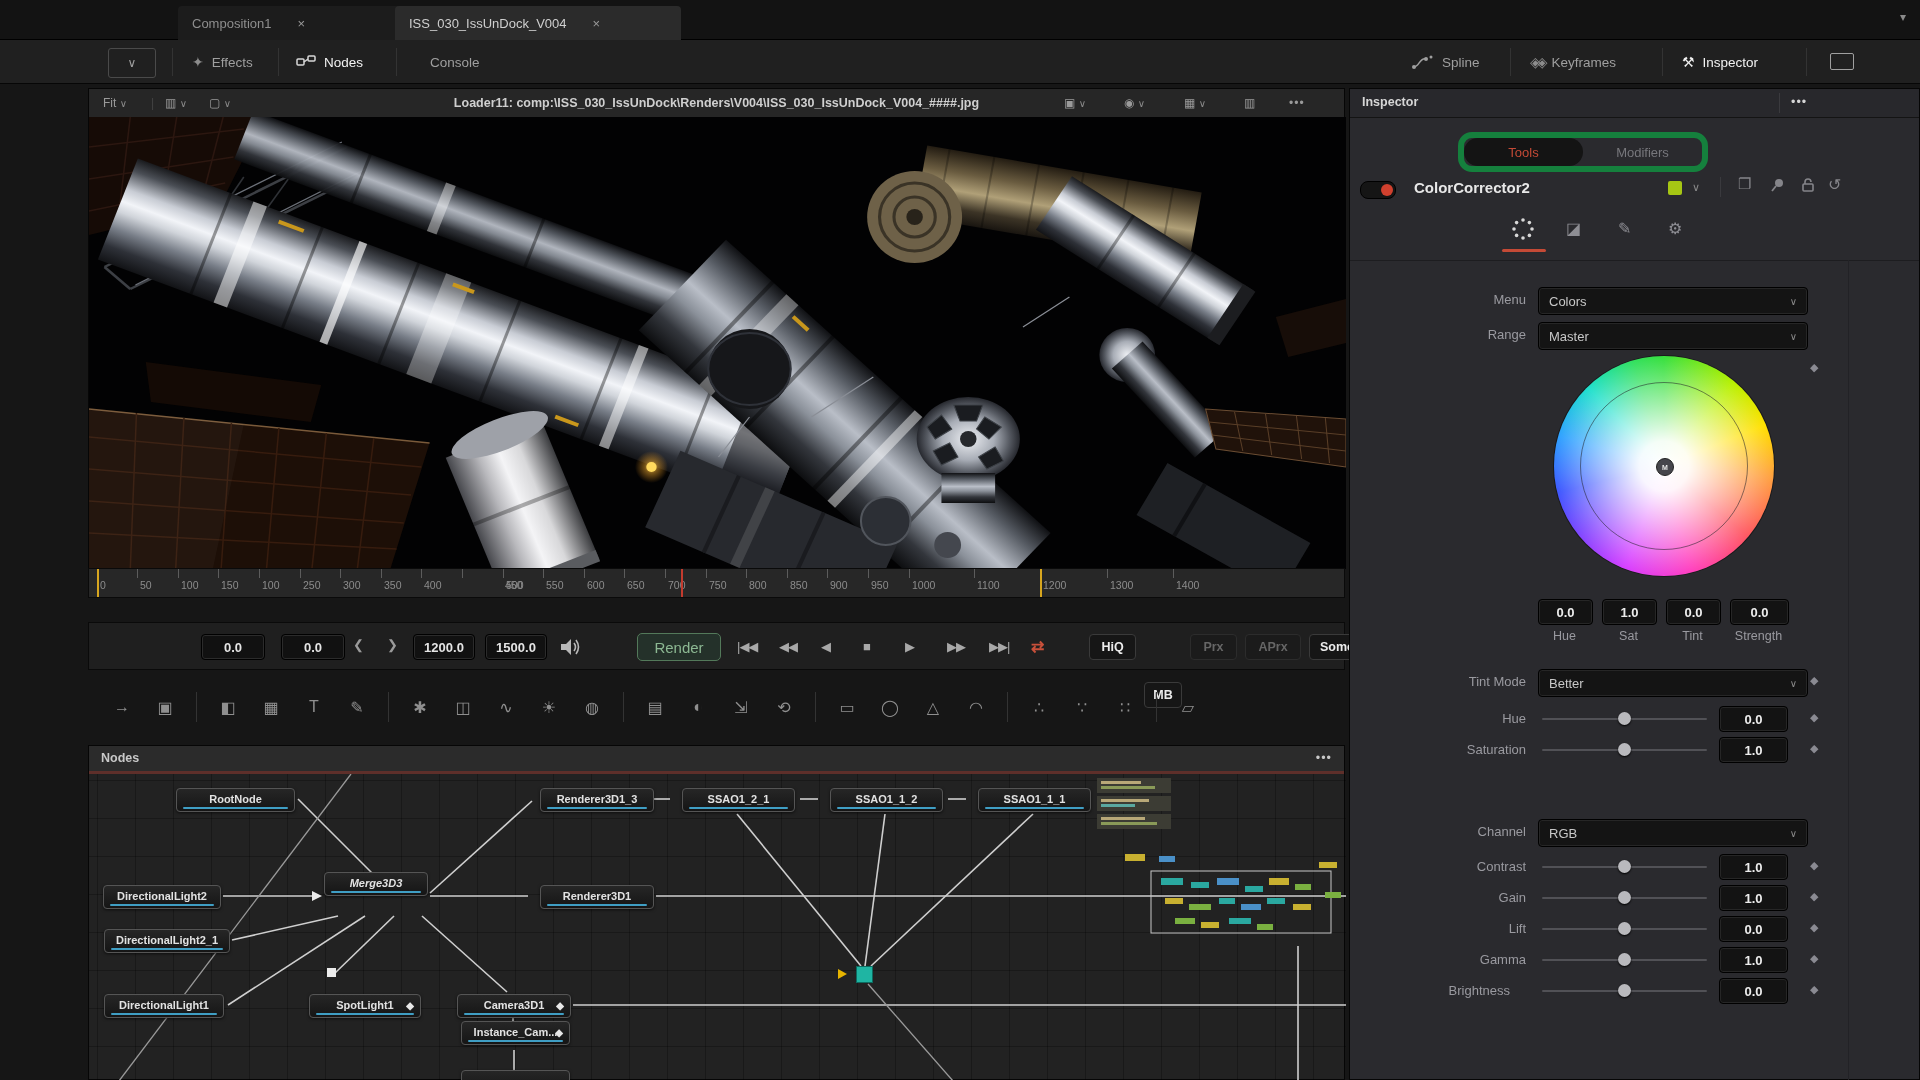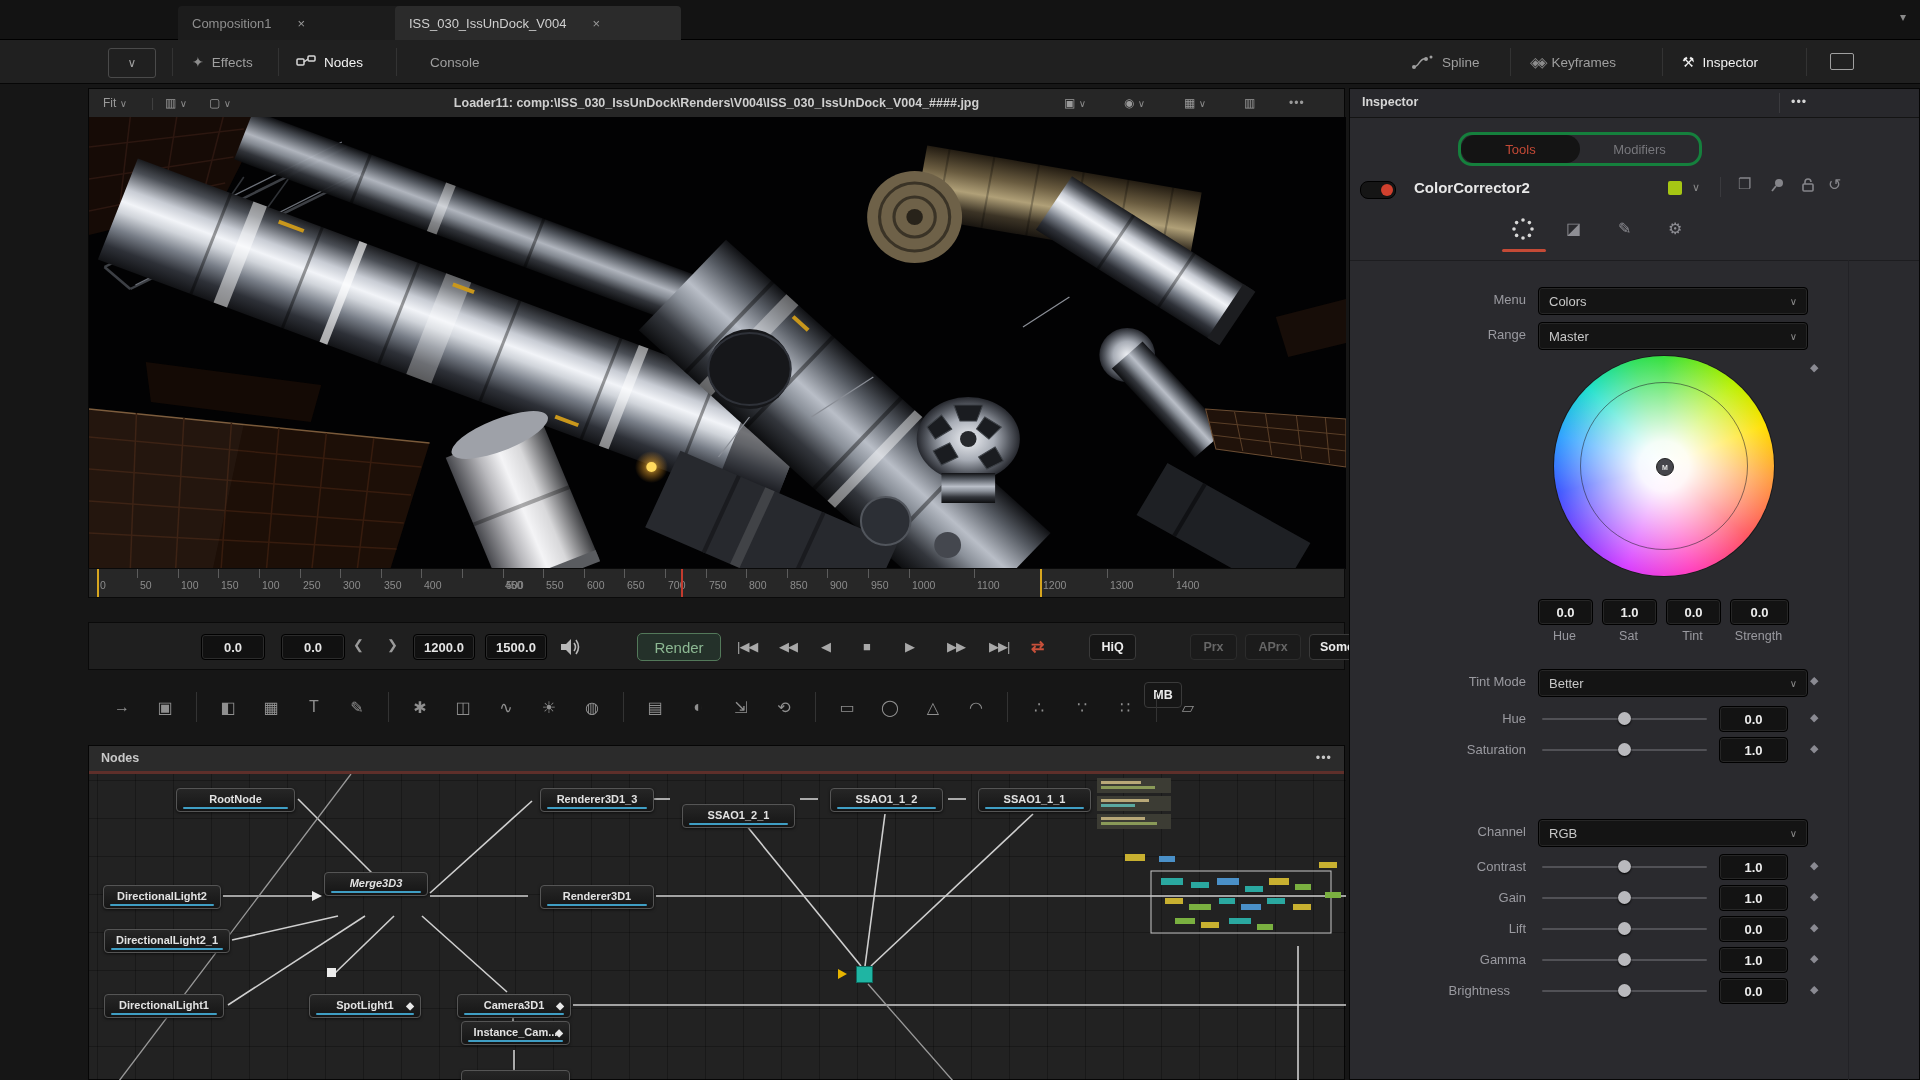--- a/index.html
+++ b/index.html
@@ -61,21 +61,21 @@
     white-space:nowrap;overflow:hidden}
   .node .cy{position:absolute;left:6px;right:6px;bottom:2px;height:2px;background:#3f9ec4;border-radius:1px}
   .port{position:absolute}
   .p-yin{width:0;height:0;border-left:9px solid #e6b400;border-top:5px solid transparent;border-bottom:5px solid transparent;left:-13px;top:6px}
   .p-diamond{color:#e8e8e8;font-size:10px;top:4px;line-height:14px}
   .p-pinkdia{width:9px;height:9px;background:#e070e0;transform:rotate(45deg);top:-14px}
   
   #inspector{left:1349px;top:88px;width:571px;height:992px;background:#2a2a2e;border:1px solid #060606;font-size:13px}
   #ihead{position:absolute;left:0;top:0;width:100%;height:28px;background:#28282c;border-bottom:1px solid #141414;
     font-weight:bold;font-size:12.5px;color:#d6d6d6}
-  .seg{position:absolute;left:108px;top:43px;width:238px;height:28px;border:3px solid #15803d;border-radius:14px;display:flex}
+  .seg{position:absolute;left:108px;top:43px;width:238px;height:28px;border:6px solid #15803d;border-radius:14px;display:flex}
   .seg div{flex:1;display:flex;align-items:center;justify-content:center;font-size:13px}
   .seg .on{background:#141414;border-radius:14px;color:#c44a36}
   .seg .off{color:#77777c}
   .ilabel{position:absolute;color:#9a9aa0;font-size:13px;text-align:right;width:120px}
   .dropdown{position:absolute;height:26px;background:#141414;border:1px solid #000;border-radius:4px;color:#c8c8c8;
     font-size:13px;display:flex;align-items:center;padding:0 10px;box-shadow:inset 0 0 0 1px #262626}
   .dropdown .chev{position:absolute;right:10px}
   .vbox{position:absolute;height:24px;background:#131313;border:1px solid #000;border-radius:4px;color:#ededed;
     font-weight:bold;font-size:13px;display:flex;align-items:center;justify-content:center;box-shadow:inset 0 0 0 1px #262626}
   .kfdia{position:absolute;color:#8a8a92;font-size:11px}
@@ -575,21 +575,21 @@
           <rect x="1140" y="144" width="22" height="6" fill="#2aa8a0"></rect>
             <rect x="1168" y="150" width="16" height="6" fill="#7ab040"></rect>
           <rect x="1230" y="88" width="18" height="6" fill="#c8b030"></rect>
             <rect x="1236" y="118" width="16" height="6" fill="#7ab040"></rect>
         </g>
       </g>
     </svg>
     <div id="nodeboxes">
         <div class="node" style="left: 87px; top: 14px; width: 117px;">RootNode<div class="cy"></div></div>
         <div class="node" style="left: 451px; top: 14px; width: 112px;">Renderer3D1_3<div class="cy"></div></div>
-        <div class="node" style="left: 593px; top: 14px; width: 111px; margin-top: 16px;">SSAO1_2_1<div class="cy"></div></div>
+        <div class="node" style="left: 593px; top: 14px; width: 111px;">SSAO1_2_1<div class="cy"></div></div>
         <div class="node" style="left: 741px; top: 14px; width: 111px;">SSAO1_1_2<div class="cy"></div></div>
         <div class="node" style="left: 889px; top: 14px; width: 111px;">SSAO1_1_1<div class="cy"></div></div>
         <div class="node" style="left: 14px; top: 111px; width: 116px;">DirectionalLight2<div class="cy"></div></div>
         <div class="node" style="left: 235px; top: 98px; width: 102px; font-style: italic;">Merge3D3<div class="cy"></div></div>
         <div class="node" style="left: 451px; top: 111px; width: 112px;">Renderer3D1<div class="cy"></div></div>
         <div class="node" style="left: 15px; top: 155px; width: 124px;">DirectionalLight2_1<div class="cy"></div></div>
         <div class="node" style="left: 15px; top: 220px; width: 118px;">DirectionalLight1<div class="cy"></div></div>
         <div class="node" style="left: 220px; top: 220px; width: 110px;">SpotLight1<div class="cy"></div><div class="port p-diamond" style="right: 6px;">◆</div></div>
         <div class="node" style="left: 368px; top: 220px; width: 112px;">Camera3D1<div class="cy"></div><div class="port p-diamond" style="right: 6px;">◆</div><div class="port p-pinkdia" style="top: 24px; left: 50px;"></div></div>
         <div class="node" style="left: 372px; top: 247px; width: 107px;">Instance_Cam...<div class="cy"></div><div class="port p-diamond" style="right: 6px;">◆</div></div>

